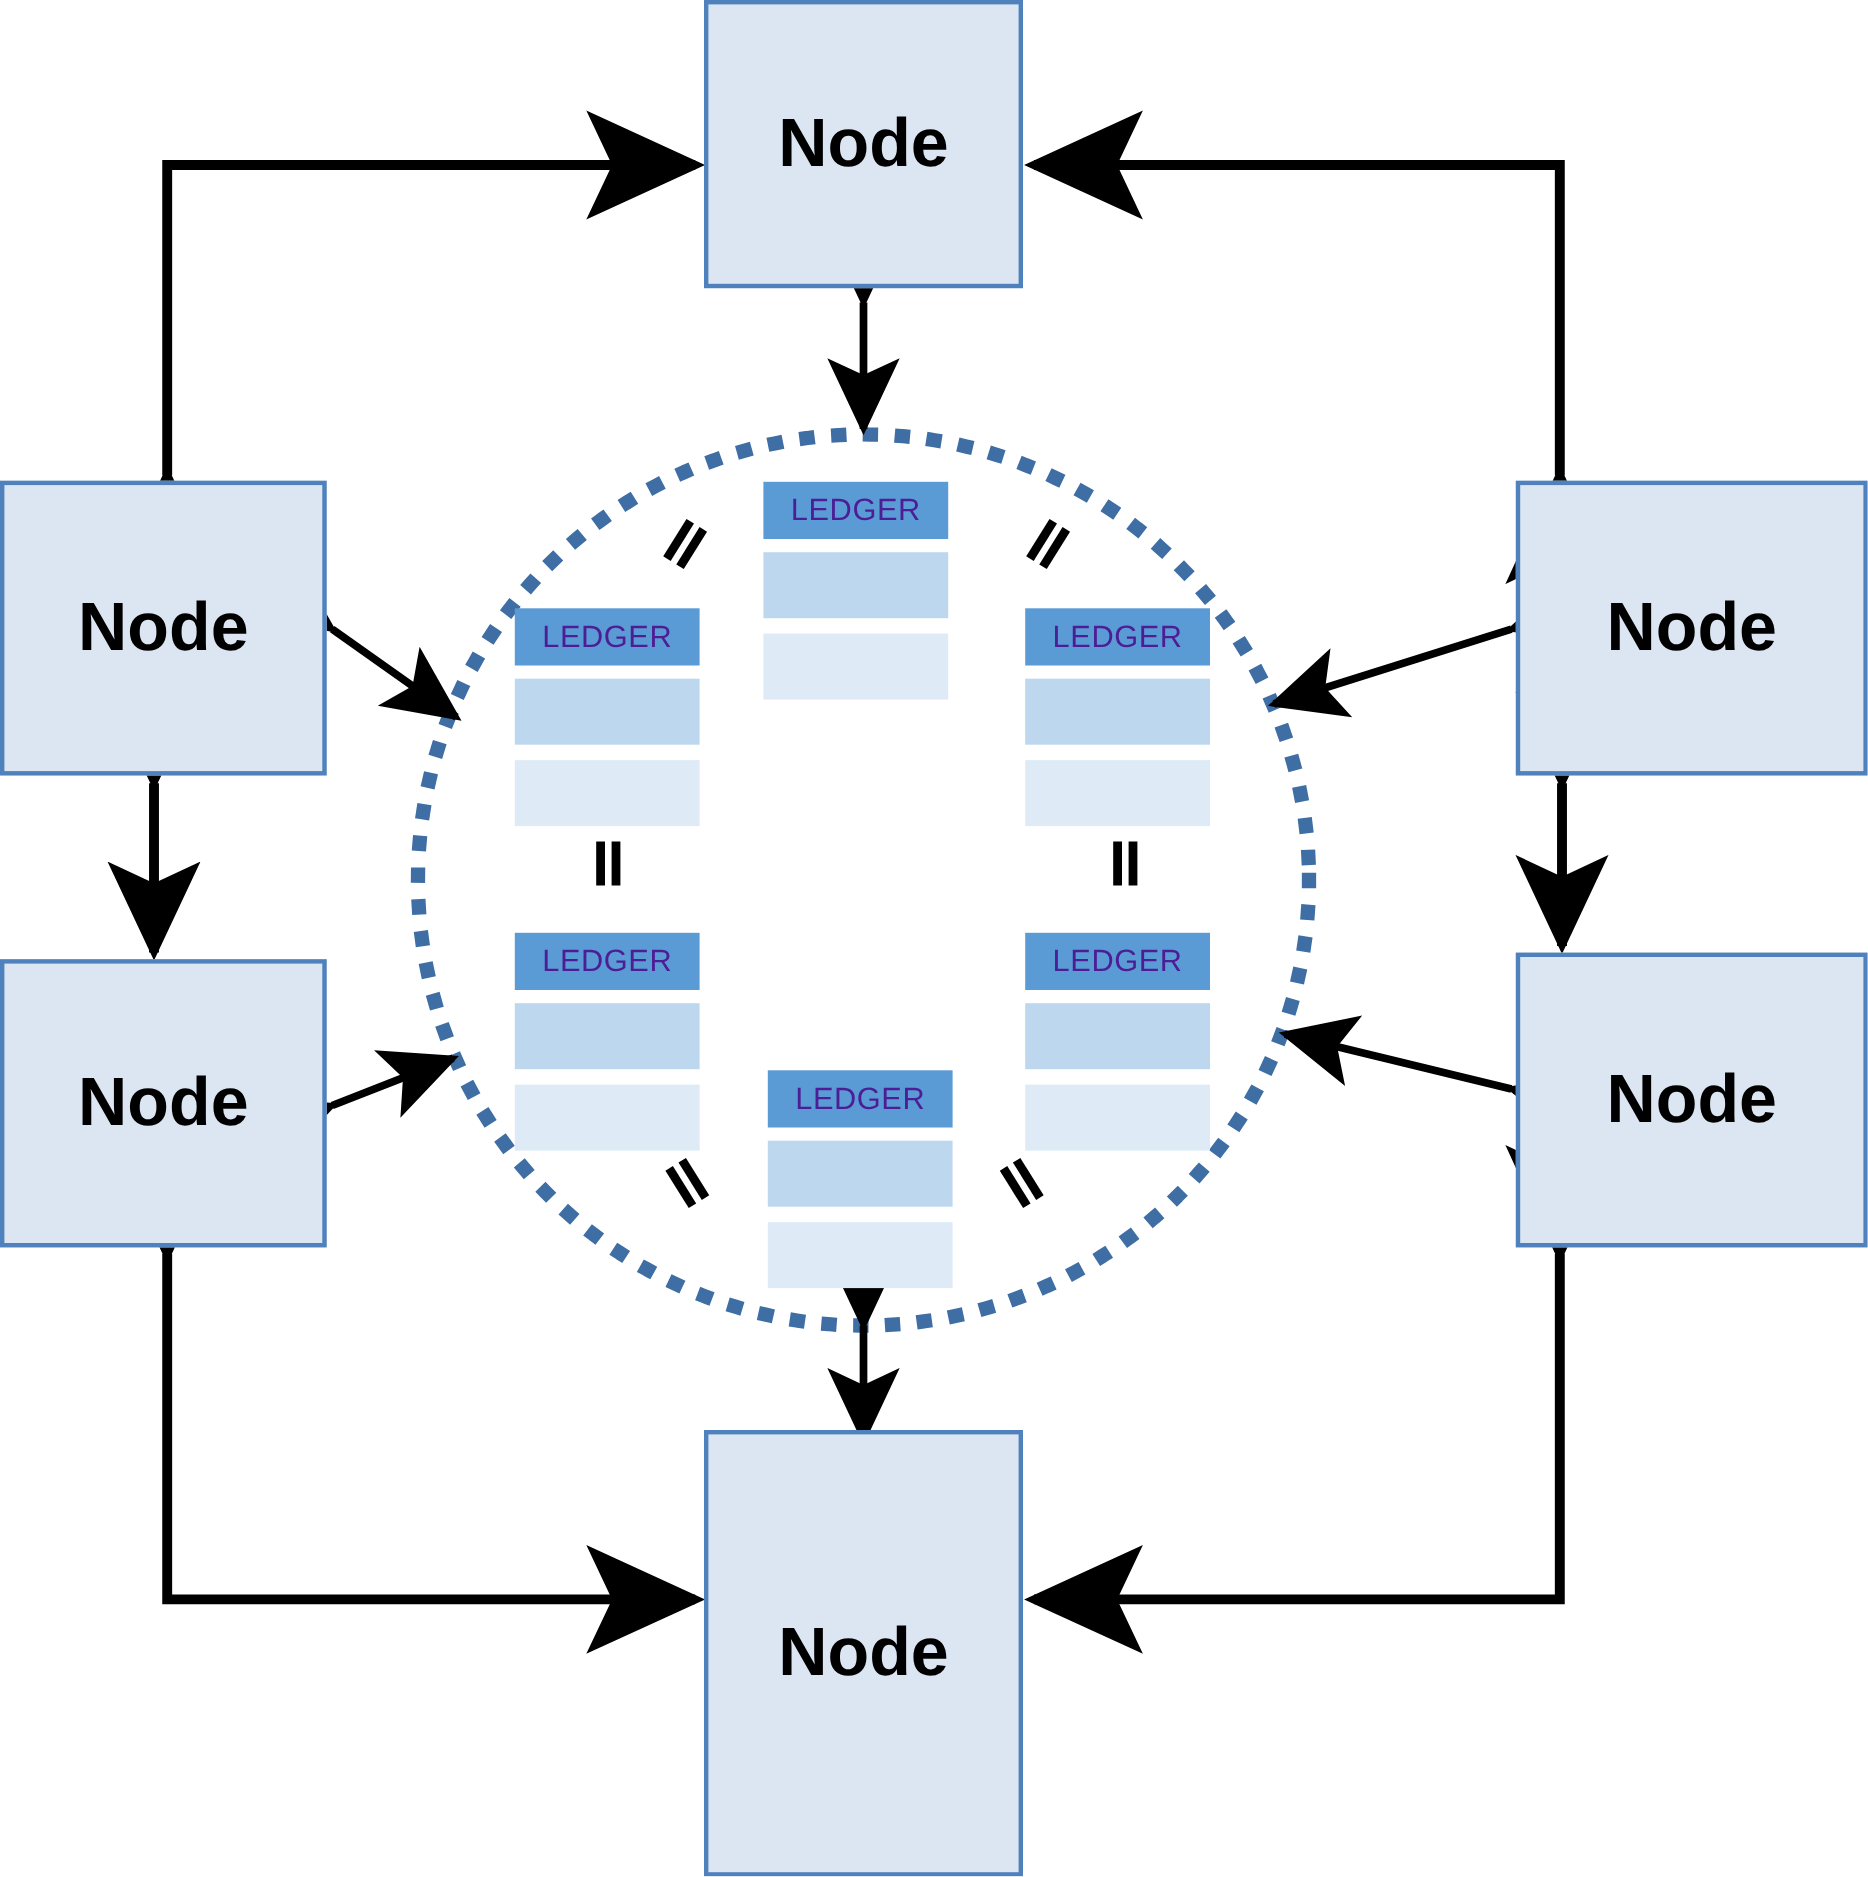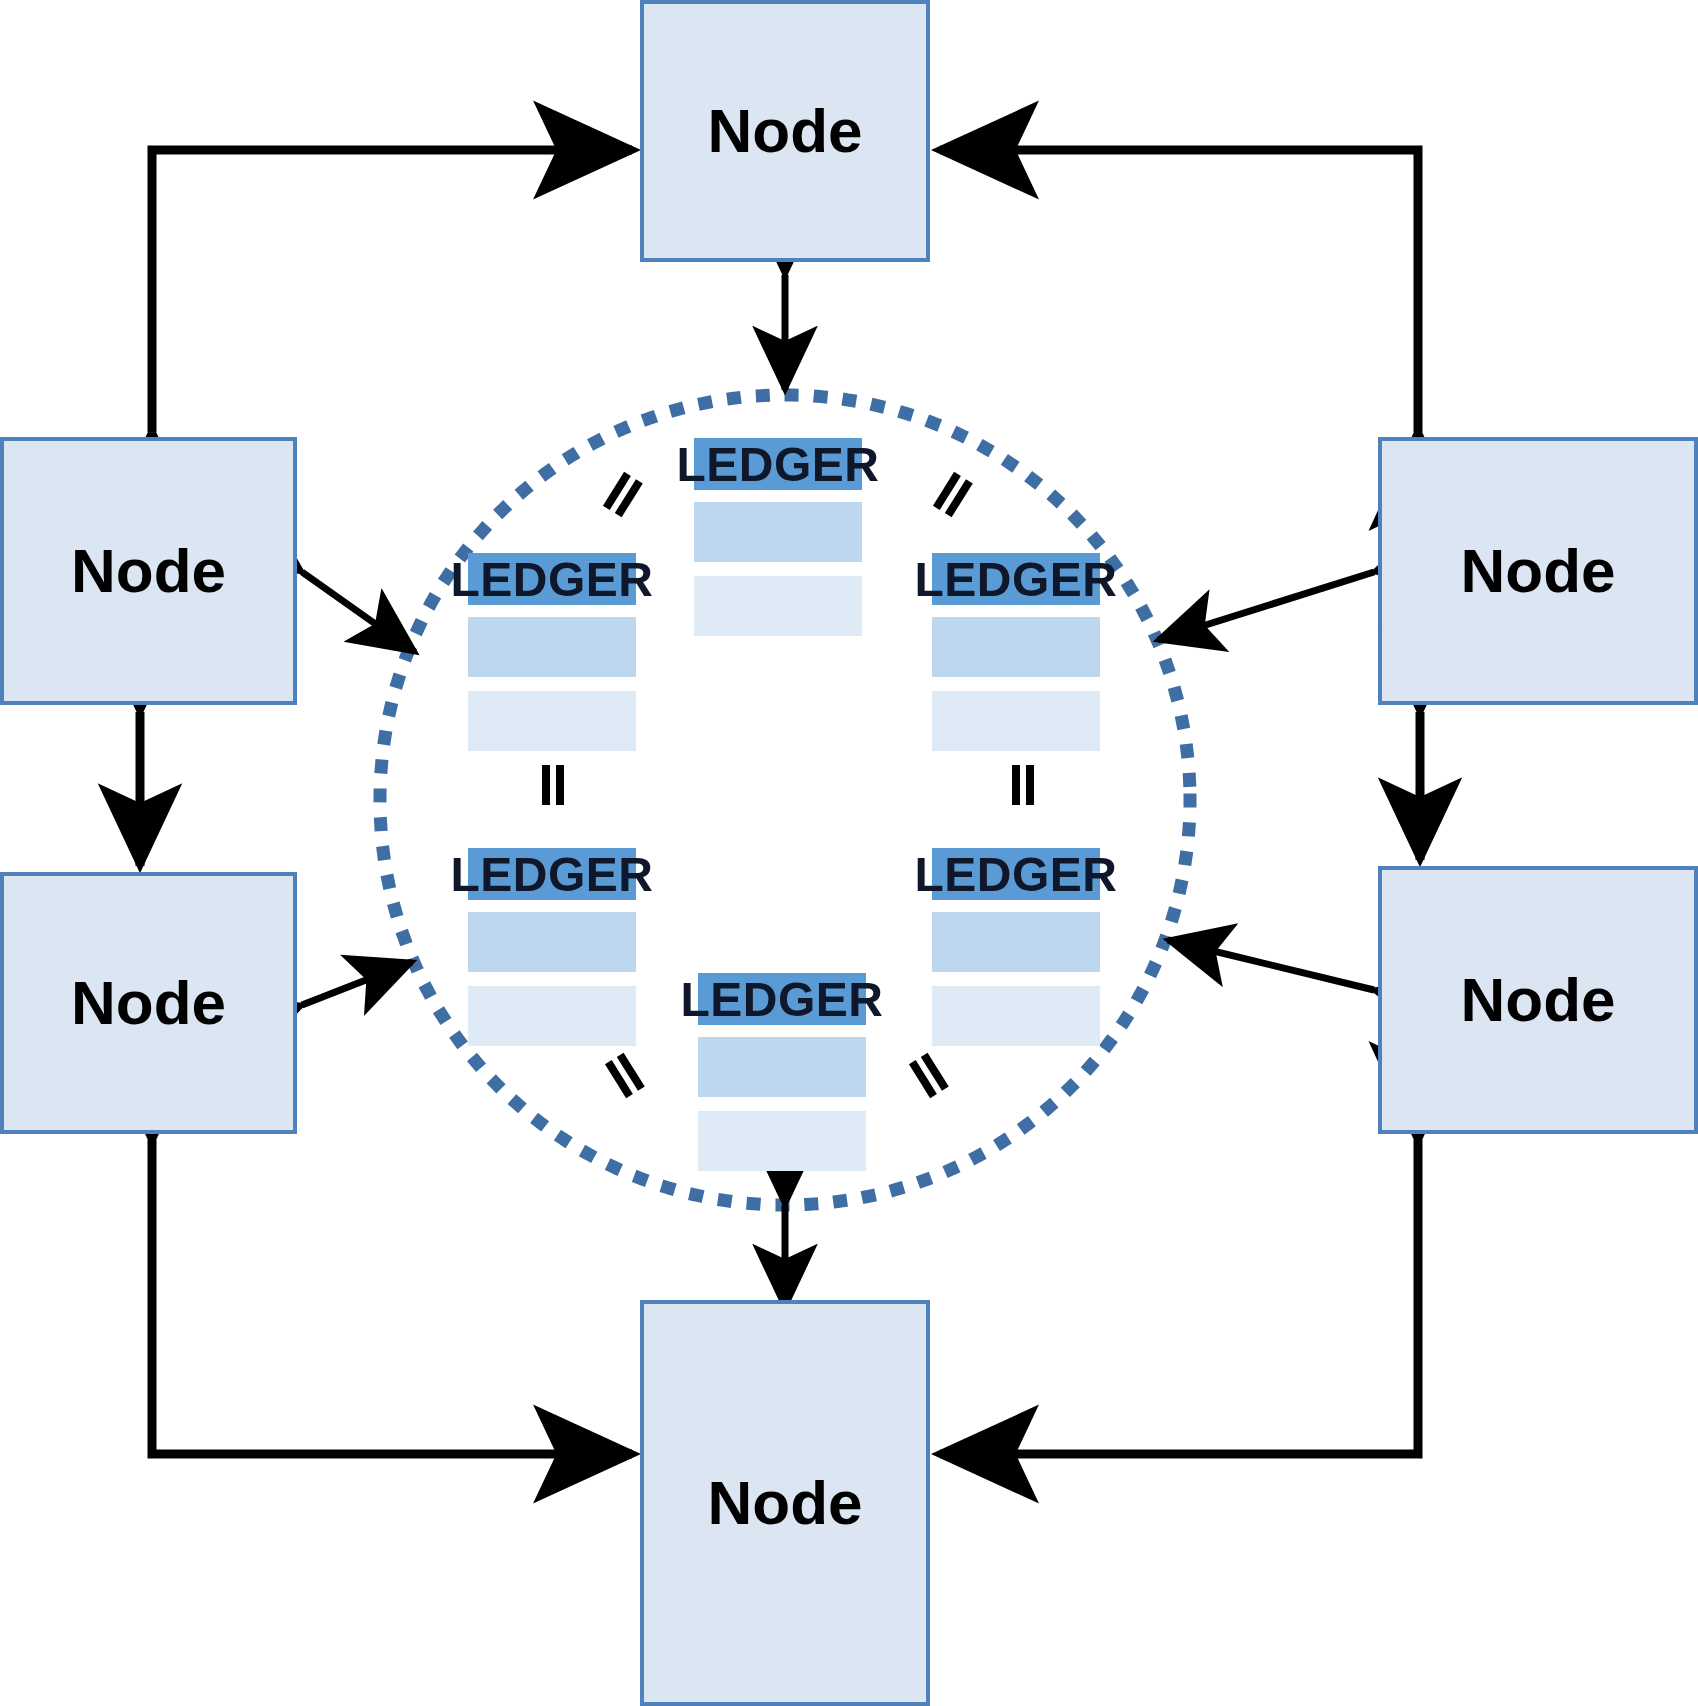--- a/index.html
+++ b/index.html
@@ -20,24 +20,24 @@
     font-size:62px;
     color:#000;
     letter-spacing:0px;
     line-height:1;
     user-select:none;
   }
 
   .ledger-stack{position:absolute;}
   .ledger-head{
     background:#5b9bd5;
-    color:#0f172a;
+    color:#4c1d95;
     font-family:"Liberation Sans",sans-serif;
-    font-size:48px;
-    font-weight:bold;
+    font-size:28px;
+    font-weight:normal;
     display:flex;align-items:center;justify-content:center;
     box-sizing:border-box;
     letter-spacing:0.5px;
   }
   .ledger-row1{background:#bdd7ee;}
   .ledger-row2{background:#deebf7;}
   .ledger-row{width:100%;}
 
   .consensus-label{
     position:absolute;

